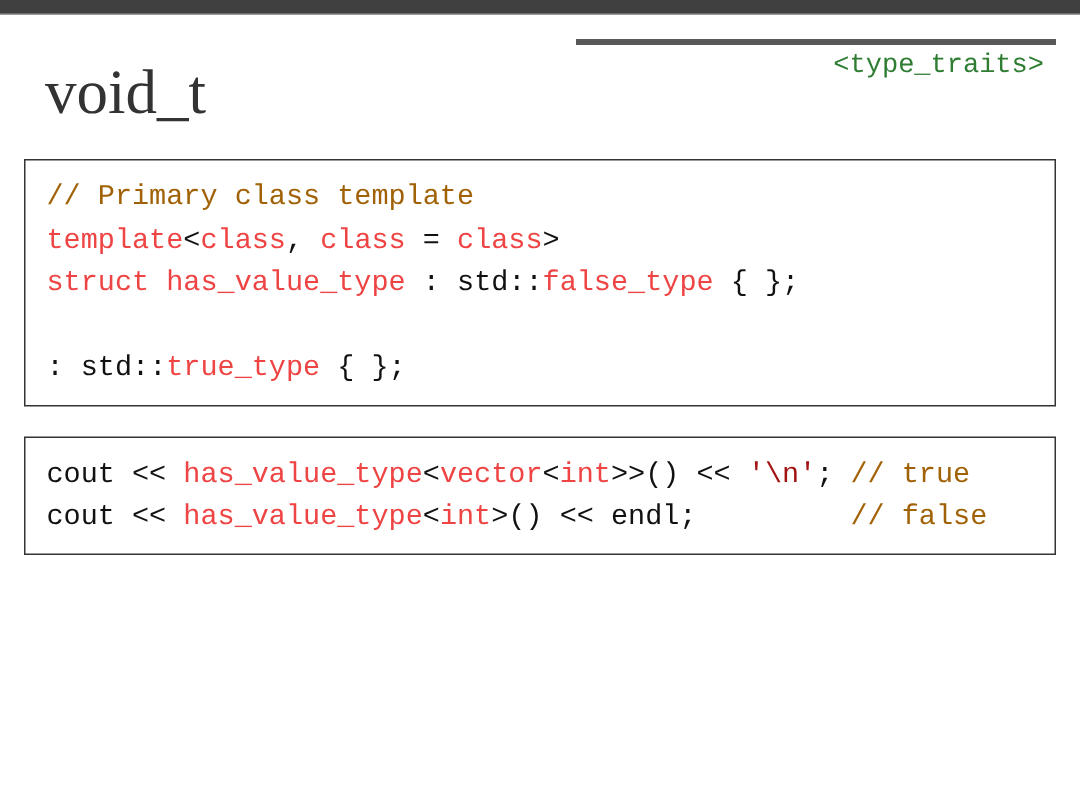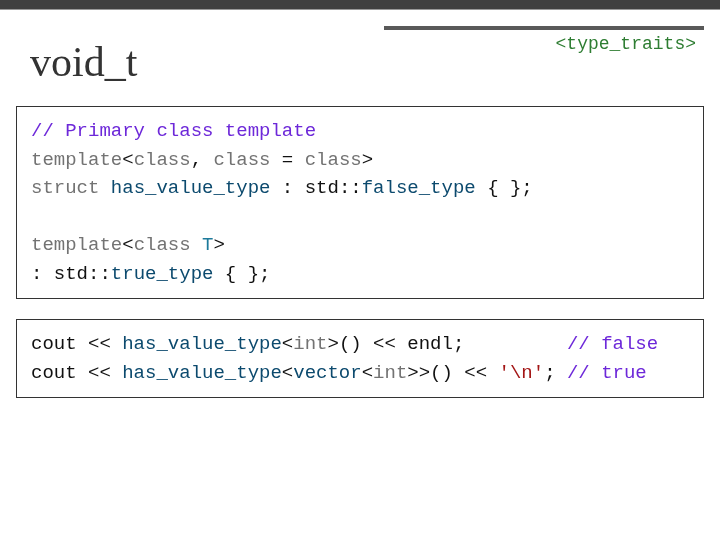--- a/index.html
+++ b/index.html
@@ -46,43 +46,42 @@
   }
   .box {
     margin: 20px 16px 0 16px;
     border: 1px solid #333;
     padding: 10px 14px;
     font-family: Consolas, 'Courier New', monospace;
     font-size: 19px;
     line-height: 1.5;
     color: #111;
   }
-  .kw { color: #737373; font-family: Liberation Mono, monospace; }
-  .typ { color: #0c4a6e; }
+  .kw { color: #ef4444; font-family: Liberation Mono, monospace; }
+  .typ { color: #ef4444; }
   .tpl { color: #1d7a9b; }
-  .cmt { color: #6d28d9; }
+  .cmt { color: #a16207; }
   .str { color: #a31515; }
   .op { color: #111; }
 </style>
 </head>
 <body>
 
 <div class="top-border"></div>
 
 <div class="header-row">
   <div class="header-rule"></div>
   <div class="title">void_t</div>
   <div class="header-tag">&lt;type_traits&gt;</div>
 </div>
 
 <div class="box">
   <div><span class="cmt">// Primary class template</span></div>
   <div><span class="kw">template</span><span class="op">&lt;</span><span class="kw">class</span><span class="op">, </span><span class="kw">class</span><span class="op"> = </span><span class="kw">class</span><span class="op">&gt;</span></div>
   <div><span class="kw">struct</span><span> </span><span class="typ">has_value_type</span><span class="op"> : </span><span class="op">std::</span><span class="typ">false_type</span><span class="op"> { };</span></div>
   <div>&nbsp;</div>
-  <div><span class="kw">template</span><span class="op">&lt;</span><span class="kw">class</span><span> </span><span class="tpl">T</span><span class="op">&gt;</span></div>
   <div><span class="op">: </span><span class="op">std::</span><span class="typ">true_type</span><span class="op"> { };</span></div>
 </div>
 
 <div class="box">
+  <div><span>cout &lt;&lt; </span><span class="typ">has_value_type</span><span class="op">&lt;</span><span class="typ">vector</span><span class="op">&lt;</span><span class="kw">int</span><span class="op">&gt;&gt;() &lt;&lt; </span><span class="str">'\n'</span><span class="op">; </span><span class="cmt">// true</span></div>
   <div><span>cout &lt;&lt; </span><span class="typ">has_value_type</span><span class="op">&lt;</span><span class="kw">int</span><span class="op">&gt;() &lt;&lt; endl;</span><span style="white-space:pre;">         </span><span class="cmt">// false</span></div>
-  <div><span>cout &lt;&lt; </span><span class="typ">has_value_type</span><span class="op">&lt;</span><span class="typ">vector</span><span class="op">&lt;</span><span class="kw">int</span><span class="op">&gt;&gt;() &lt;&lt; </span><span class="str">'\n'</span><span class="op">; </span><span class="cmt">// true</span></div>
 </div>
 
 </body></html>

